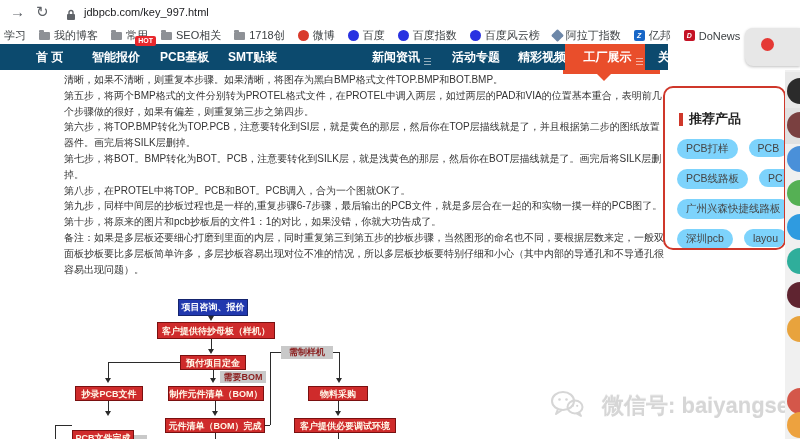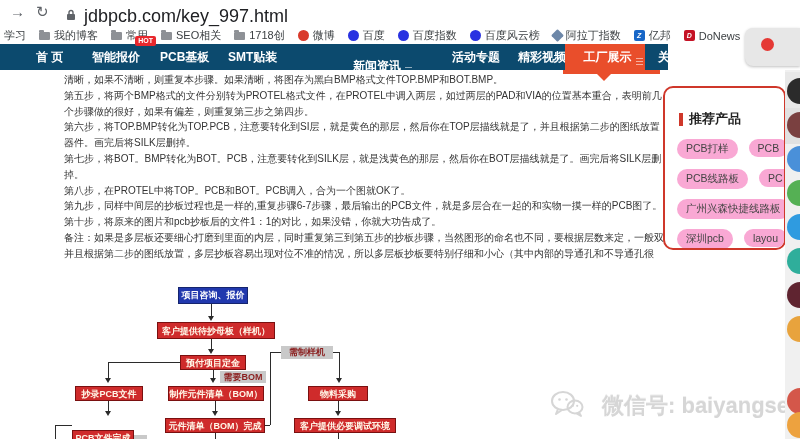--- a/index.html
+++ b/index.html
@@ -2,21 +2,21 @@
 <html><head>
 <meta charset="utf-8">
 <style>
   * { margin:0; padding:0; box-sizing:border-box; }
   html,body { width:800px; height:439px; overflow:hidden; background:#fff;
     font-family:"Liberation Sans", sans-serif; }
 
   
   .chrome-top { position:absolute; left:0; top:0; width:800px; height:27px; background:#fff; z-index:5; }
   .nav-glyph { position:absolute; top:3px; font-size:15px; color:#5f6368; cursor:pointer; }
-  .url-text { position:absolute; left:84px; top:6px; font-size:18px; color:#202124; }
+  .url-text { position:absolute; left:84px; top:6px; font-size:11px; color:#202124; }
   .lock-icon { position:absolute; left:66px; top:7px; }
 
   
   .bookmarks { position:absolute; left:0; top:27px; width:800px; height:17px; background:#fff;
     display:flex; align-items:center; gap:13px; padding-left:4px; z-index:5; white-space:nowrap; }
   .bm { display:inline-flex; align-items:center; gap:4px; font-size:11px; color:#3c4043; cursor:pointer; }
   .fav { width:11px; height:11px; border-radius:2px; display:inline-flex; align-items:center;
     justify-content:center; font-size:7px; font-weight:bold; color:#fff; flex:0 0 auto; }
   .fav-folder { width:11px; height:8px; background:#8e9196; border-radius:1px; position:relative; margin-top:1px; }
   .fav-folder::before { content:""; position:absolute; left:0; top:-2px; width:5px; height:2px; background:#8e9196; border-radius:1px 1px 0 0; }
@@ -52,35 +52,35 @@
   .avatar { position:absolute; left:2px; width:26px; height:26px; border-radius:50%; cursor:pointer; }
 
   
   .content-text { position:absolute; left:64px; top:72px; width:606px; z-index:1; }
   .tl { font-size:10px; line-height:15.8px; color:#333; white-space:nowrap; overflow:hidden; }
 
   
   .flowchart { position:absolute; left:45px; top:282px; width:402px; height:157px; overflow:hidden; z-index:1; }
   .fb { position:absolute; font-size:9px; font-weight:bold; text-align:center; line-height:15px;
     white-space:nowrap; overflow:hidden; }
-  .fb-blue { background:#2138ae; border:1px solid #15246e; color:#fff; line-height:15px; }
+  .fb-blue { background:#2138ae; border:1px solid #15246e; color:#fff; line-height:15px;margin-top:12px; }
   .fb-red { background:#cf2b2b; border:1px solid #7a1010; color:#fff7e8; }
   .fb-gray { background:#c9c9c9; color:#8b1f1f; font-size:9px; line-height:13px; }
   .fl { position:absolute; background:#2b2b2b; }
   .ah { position:absolute; width:0; height:0; border-left:3px solid transparent;
     border-right:3px solid transparent; border-top:5px solid #2b2b2b; }
 
   
   .rec-panel { position:absolute; left:663px; top:86px; width:123px; height:164px; background:#fff;
     border:2px solid #cf372a; border-radius:10px; overflow:hidden; z-index:20; }
   .rp-title { position:absolute; left:14px; top:22px; display:flex; align-items:center; gap:6px;
     font-size:13px; font-weight:bold; color:#222; white-space:nowrap; }
   .rp-bar { width:4px; height:13px; background:#cf372a; }
   .tag-row { position:absolute; left:12px; white-space:nowrap; }
-  .pill { display:inline-block; background:#f9a8d4; border-radius:12px; padding:3px 9px; font-size:10.5px;
+  .pill { display:inline-block; background:#7dd3fc; border-radius:12px; padding:3px 9px; font-size:10.5px;
     color:#444; margin-right:11px; cursor:pointer; }
 
   
   .watermark { position:absolute; left:550px; top:390px; display:flex; align-items:center; gap:18px; z-index:25; }
   .wm-text { font-size:22px; font-weight:bold; color:#d6d6d6; text-shadow:0 1px 0 #fff, 0 -1px 0 #eee;
     white-space:nowrap; }
 </style>
 </head>
 <body>
 
@@ -149,21 +149,21 @@
       <span>5118</span>
     </span>
 
 </div>
 
 <div class="navbar">
   <span class="nav-item" style="left:36px;">首 页</span>
   <span class="nav-item" style="left:92px;"><span>智能报价</span><span class="hot-badge">HOT</span></span>
   <span class="nav-item" style="left:160px;">PCB基板</span>
   <span class="nav-item" style="left:228px;">SMT贴装</span>
-  <span class="nav-item" style="left:353px;margin-top:9px;"><span>新闻资讯</span><i class="menu-glyph"></i></span>
+  <span class="nav-item" style="left:372px;"><span>新闻资讯</span><i class="menu-glyph"></i></span>
   <span class="nav-item" style="left:452px;">活动专题</span>
   <span class="nav-item" style="left:518px;">精彩视频</span>
   <span class="nav-item active" style="left:565px;width:80px;"><span>工厂展示</span><i class="menu-glyph"></i></span>
   <span class="nav-item" style="left:658px;"><span>关于我们</span><i class="menu-glyph"></i></span>
 </div>
 <div class="red-pointer"></div>
 
 <div class="overlay-rec">
   <span class="rec-dot"></span>
 </div>
@@ -174,21 +174,22 @@
     <div class="tl">第五步，将两个BMP格式的文件分别转为PROTEL格式文件，在PROTEL中调入两层，如过两层的PAD和VIA的位置基本重合，表明前几</div>
     <div class="tl">个步骤做的很好，如果有偏差，则重复第三步之第四步。</div>
     <div class="tl">第六步，将TOP.BMP转化为TOP.PCB，注意要转化到SI层，就是黄色的那层，然后你在TOP层描线就是了，并且根据第二步的图纸放置</div>
     <div class="tl">器件。画完后将SILK层删掉。</div>
     <div class="tl">第七步，将BOT。BMP转化为BOT。PCB，注意要转化到SILK层，就是浅黄色的那层，然后你在BOT层描线就是了。画完后将SILK层删</div>
     <div class="tl">掉。</div>
     <div class="tl">第八步，在PROTEL中将TOP。PCB和BOT。PCB调入，合为一个图就OK了。</div>
     <div class="tl">第九步，同样中间层的抄板过程也是一样的,重复步骤6-7步骤，最后输出的PCB文件，就是多层合在一起的和实物一摸一样的PCB图了。</div>
     <div class="tl">第十步，将原来的图片和pcb抄板后的文件1：1的对比，如果没错，你就大功告成了。</div>
     <div class="tl">备注：如果是多层板还要细心打磨到里面的内层，同时重复第三到第五步的抄板步骤，当然图形的命名也不同，要根据层数来定，一般双</div>
-    <div class="tl">并且根据第二步的图纸放置，多层抄板容易出现对位不准的情况，所以多层板抄板要特别仔细和小心（其中内部的导通孔和不导通孔很</div>
+    <div class="tl">面板抄板要比多层板简单许多，多层抄板容易出现对位不准的情况，所以多层板抄板要特别仔细和小心（其中内部的导通孔和不导通孔很</div>
+    <div class="tl">容易出现问题）。</div>
   </div>
 
 <div class="flowchart">
 
   <i class="fl" style="left:166px;top:22px;width:1px;height:13px;"></i>
   <i class="ah" style="left:163px;top:34px;"></i>
   <i class="fl" style="left:166px;top:57px;width:1px;height:11px;"></i>
   <i class="ah" style="left:163px;top:67px;"></i>
   <i class="fl" style="left:63px;top:80px;width:73px;height:1px;"></i>
   <i class="fl" style="left:63px;top:80px;width:1px;height:17px;"></i>

